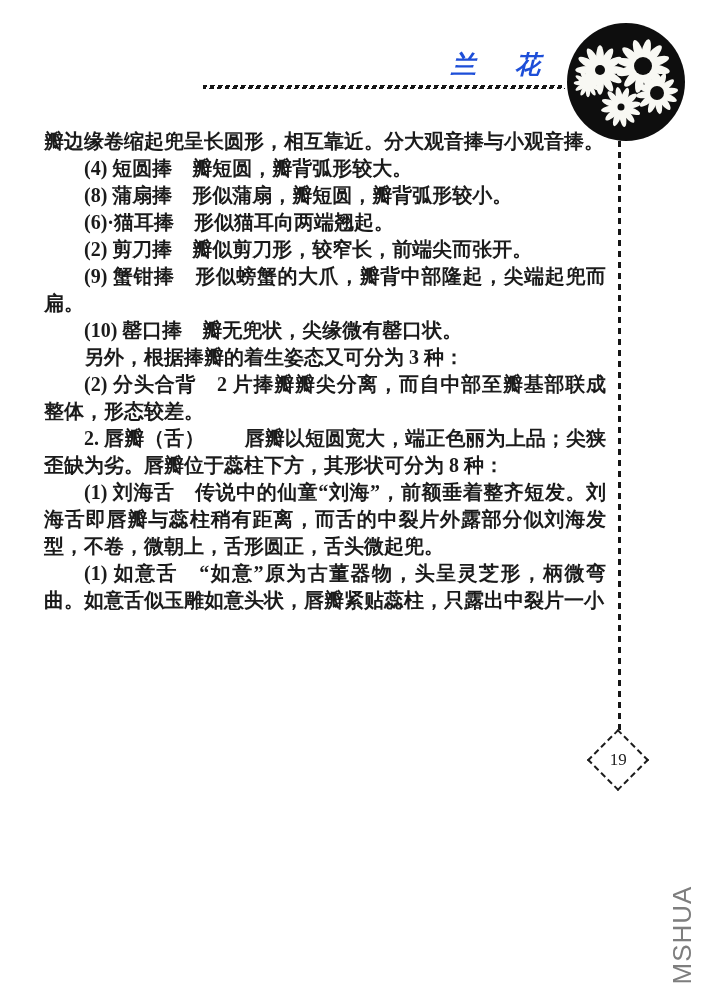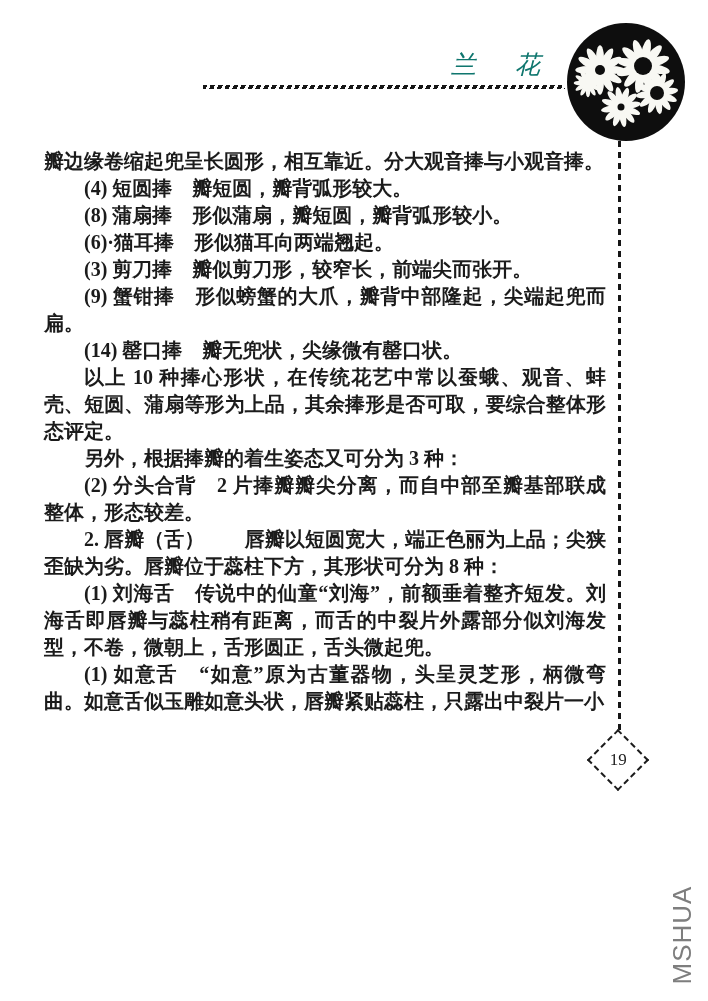--- a/index.html
+++ b/index.html
@@ -11,22 +11,22 @@
   .page{
     position:relative;
     width:708px;height:1001px;
     background:var(--paper);
     overflow:hidden;
     font-family:"Liberation Serif","DejaVu Serif",serif;
   }
   
   .header-title{
     position:absolute;left:451px;top:48px;
-    font-size:25px;font-style:italic;font-weight:400;
-    letter-spacing:7px;color:#0f766e;white-space:nowrap;
+    font-size:25px;font-style:italic;font-weight:700;
+    letter-spacing:7px;color:#1d4ed8;white-space:nowrap;
   }
   .header-rule{
     position:absolute;left:203px;top:85px;width:362px;height:3.5px;
     background:repeating-linear-gradient(115deg,#161616 0 4px,transparent 4px 7px);
   }
   .medallion{position:absolute;left:564px;top:20px;width:124px;height:124px;}
   
   .vline{
     position:absolute;left:618px;top:141px;width:2.5px;height:594px;
     background:repeating-linear-gradient(180deg,#161616 0 6px,transparent 6px 11px);
@@ -50,21 +50,21 @@
     letter-spacing:1px;text-align:center;line-height:30px;
   }
   
   .content{
     position:absolute;left:44px;top:128px;width:562px;
     font-size:20px;line-height:27px;color:var(--ink);
     font-weight:600;
     text-align:justify;
   }
   .para{margin:0;text-indent:2em;}
-  .para.no-indent{text-indent:0;margin-top:20px;}
+  .para.no-indent{text-indent:0;}
 </style>
 </head>
 <body>
 
 <div class="page">
 
   <span class="header-title">兰　花</span>
 
   <div class="header-rule"></div>
 
@@ -99,24 +99,23 @@
     </svg>
   </div>
 
   <div class="vline"></div>
 
   <div class="content">
       <p class="para no-indent">瓣边缘卷缩起兜呈长圆形，相互靠近。分大观音捧与小观音捧。</p>
       <p class="para">(4) 短圆捧　瓣短圆，瓣背弧形较大。</p>
       <p class="para">(8) 蒲扇捧　形似蒲扇，瓣短圆，瓣背弧形较小。</p>
       <p class="para">(6)·猫耳捧　形似猫耳向两端翘起。</p>
-      <p class="para">(3) 剪刀捧　瓣似剪刀形，较窄长，前端尖而张开。</p>
+      <p class="para">(2) 剪刀捧　瓣似剪刀形，较窄长，前端尖而张开。</p>
       <p class="para">(9) 蟹钳捧　形似螃蟹的大爪，瓣背中部隆起，尖端起兜而扁。</p>
-      <p class="para">(14) 罄口捧　瓣无兜状，尖缘微有罄口状。</p>
-      <p class="para">以上 10 种捧心形状，在传统花艺中常以蚕蛾、观音、蚌壳、短圆、蒲扇等形为上品，其余捧形是否可取，要综合整体形态评定。</p>
+      <p class="para">(10) 罄口捧　瓣无兜状，尖缘微有罄口状。</p>
       <p class="para">另外，根据捧瓣的着生姿态又可分为 3 种：</p>
       <p class="para">(2) 分头合背　2 片捧瓣瓣尖分离，而自中部至瓣基部联成整体，形态较差。</p>
       <p class="para">2. 唇瓣（舌）　　唇瓣以短圆宽大，端正色丽为上品；尖狭歪缺为劣。唇瓣位于蕊柱下方，其形状可分为 8 种：</p>
       <p class="para">(1) 刘海舌　传说中的仙童“刘海”，前额垂着整齐短发。刘海舌即唇瓣与蕊柱稍有距离，而舌的中裂片外露部分似刘海发型，不卷，微朝上，舌形圆正，舌头微起兜。</p>
       <p class="para">(1) 如意舌　“如意”原为古董器物，头呈灵芝形，柄微弯曲。如意舌似玉雕如意头状，唇瓣紧贴蕊柱，只露出中裂片一小</p>
     </div>
 
   <div class="page-diamond">
     <span class="page-num">19</span>
   </div>

